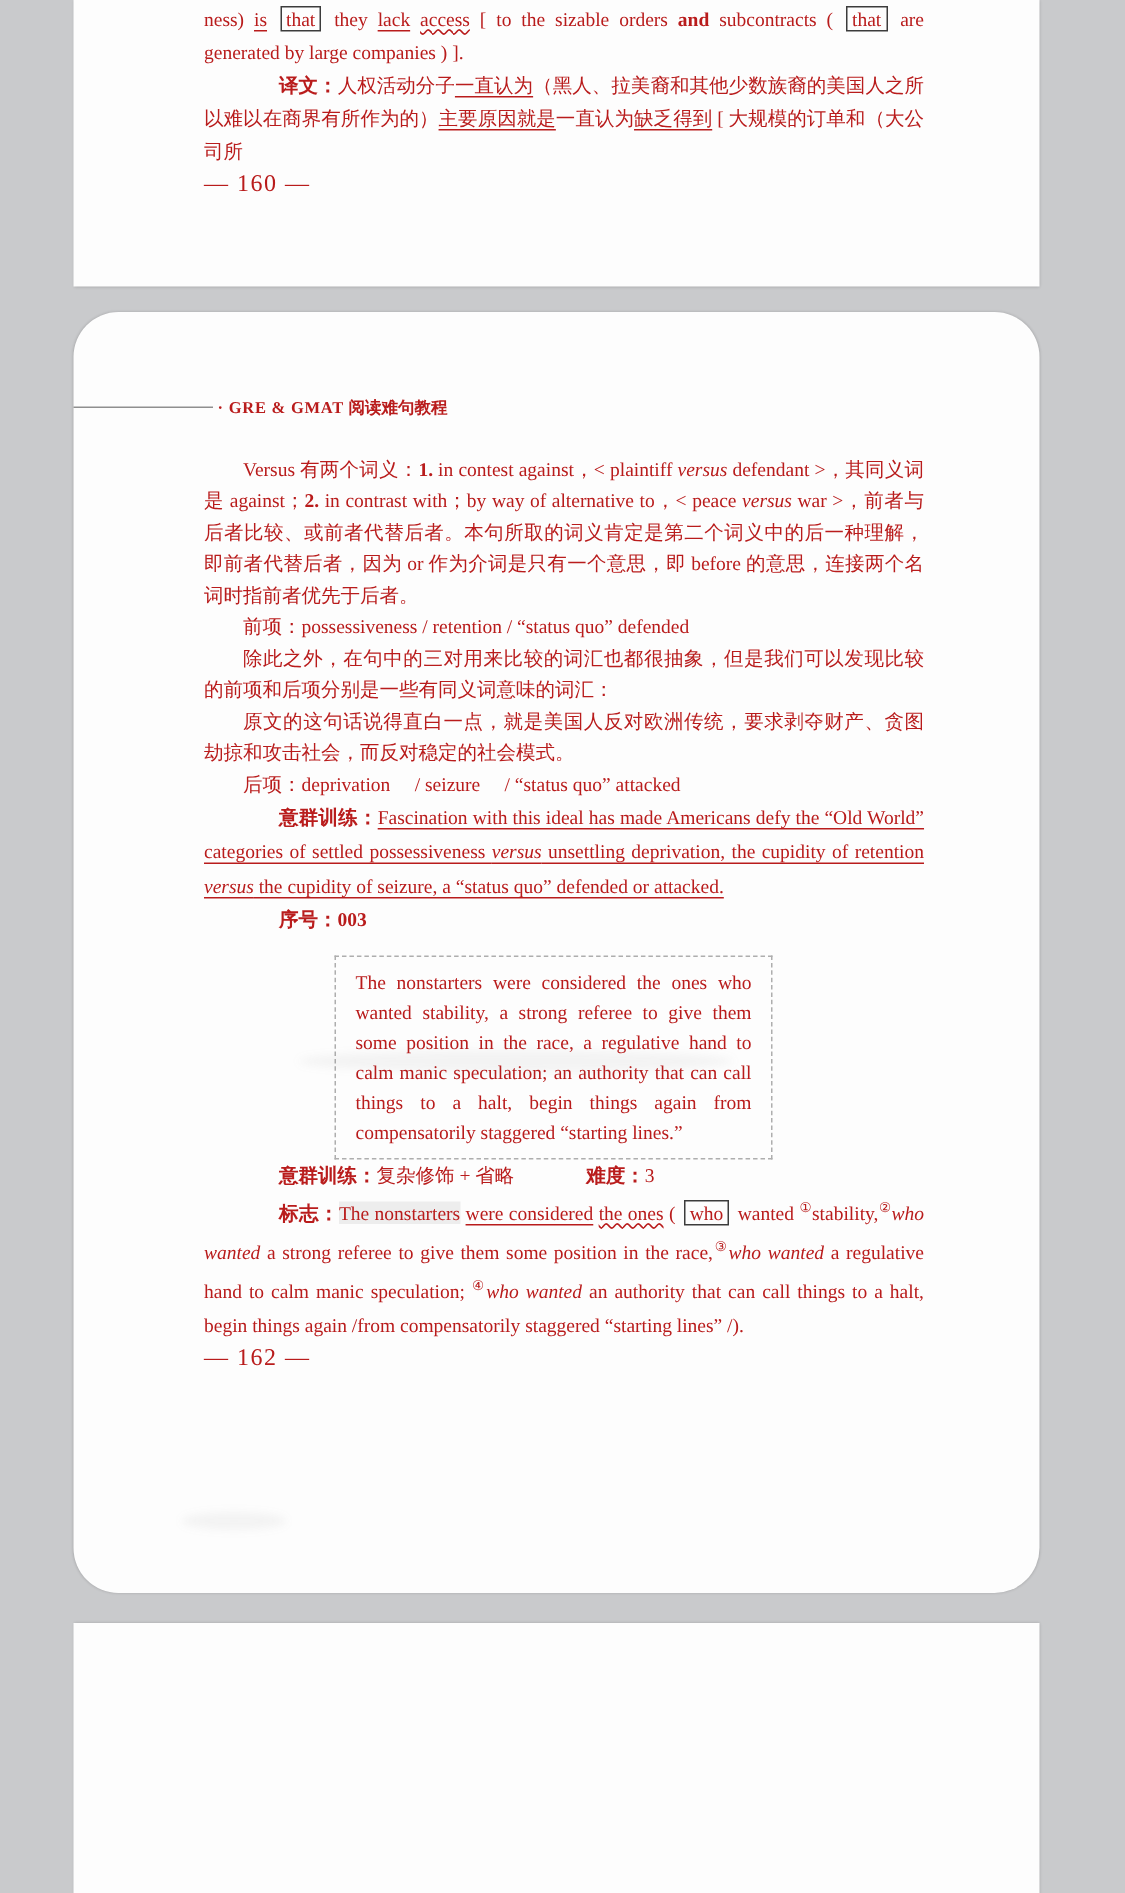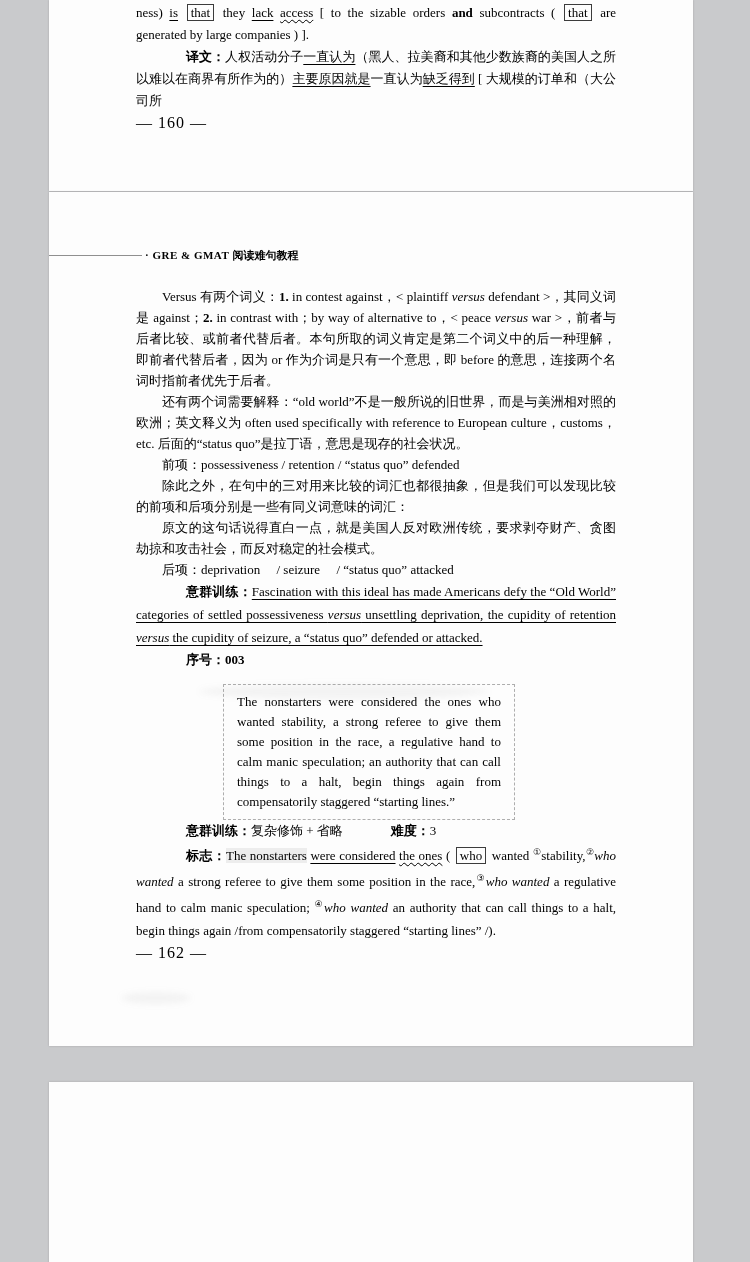--- a/index.html
+++ b/index.html
@@ -1,20 +1,20 @@
 <!DOCTYPE html>
 <html><head>
 <meta charset="utf-8">
 <style>
   html,body{margin:0;padding:0;}
   .canvas{position:relative;width:750px;height:1262px;background:#c9cacc;overflow:hidden;
-          font-family:"Liberation Serif","DejaVu Serif",serif;color:#000000;text-decoration:underline;}
+          font-family:"Liberation Serif","DejaVu Serif",serif;color:#b91c1c;text-decoration:underline;}
   .page{position:absolute;left:49px;width:644px;background:#fdfdfd;box-shadow:0 0 2px rgba(0,0,0,0.18);}
   .page-top{top:0;height:191px;}
-  .page-mid{top:192px;height:854px;}
+  .page-mid{top:208px;height:854px;border-radius:30px;}
   .page-bot{top:1082px;height:185px;}
   .content{padding:0 77px 0 87px;font-size:13px;line-height:22px;text-align:justify;}
   .page-mid .content{line-height:21px;}
   .content p{margin:0;}
   .indent{text-indent:26px;}
   .hei{font-family:"Liberation Sans","DejaVu Sans",sans-serif;font-weight:bold;margin-left:24px;}
   .b{font-weight:bold;}
   .i{font-style:italic;}
   .u{text-decoration:underline;text-underline-offset:3px;}
   .iu{font-style:italic;text-decoration:underline;text-underline-offset:3px;}
@@ -50,21 +50,20 @@
   </div>
 
   <div class="page page-mid">
     <div class="header-rule"></div>
     <div class="header-text"><span class="header-en">· GRE &amp; GMAT </span><span class="header-cn">阅读难句教程</span></div>
     <div class="smudge" style="left:150px;top:492px;width:290px;height:15px;"></div>
     <div class="smudge" style="left:72px;top:800px;width:70px;height:12px;"></div>
 
     <div class="content">
       <p class="indent p-first"><span>Versus 有两个词义：</span><span class="b">1.</span><span> in contest against，&lt; plaintiff </span><span class="i">versus</span><span>  defendant &gt;，其同义词是 against；</span><span class="b">2.</span><span> in contrast with；by way of alternative to，&lt; peace </span><span class="i">versus</span><span>  war &gt;，前者与后者比较、或前者代替后者。本句所取的词义肯定是第二个词义中的后一种理解，即前者代替后者，因为 or 作为介词是只有一个意思，即 before 的意思，连接两个名词时指前者优先于后者。</span></p>
-      <p class="indent">还有两个词需要解释：“old world”不是一般所说的旧世界，而是与美洲相对照的欧洲；英文释义为 often used specifically with reference to European culture，customs，etc. 后面的“status quo”是拉丁语，意思是现存的社会状况。</p>
       <p class="indent">前项：possessiveness / retention / “status quo” defended</p>
       <p class="indent">除此之外，在句中的三对用来比较的词汇也都很抽象，但是我们可以发现比较的前项和后项分别是一些有同义词意味的词汇：</p>
       <p class="indent">原文的这句话说得直白一点，就是美国人反对欧洲传统，要求剥夺财产、贪图劫掠和攻击社会，而反对稳定的社会模式。</p>
       <p class="indent">后项：deprivation　 / seizure　 / “status quo” attacked</p>
 
       <p class="indent yiqun"><span class="hei">意群训练：</span><span class="u">Fascination with this ideal has made Americans defy the “Old World” categories of settled possessiveness </span><span class="iu">versus</span><span class="u">  unsettling deprivation, the cupidity of retention </span><span class="iu">versus</span><span class="u"> the cupidity of seizure, a “status quo” defended or attacked.</span></p>
 
       <p class="indent mt12"><span class="hei">序号：</span><span class="b">003</span></p>
 
       <div class="quote-box"><span>The nonstarters were considered the ones who wanted stability, a strong referee to give them some position in the race, a regulative hand to calm manic speculation; an authority that can call things to a halt, begin things again from compensatorily staggered “starting lines.”</span></div>

